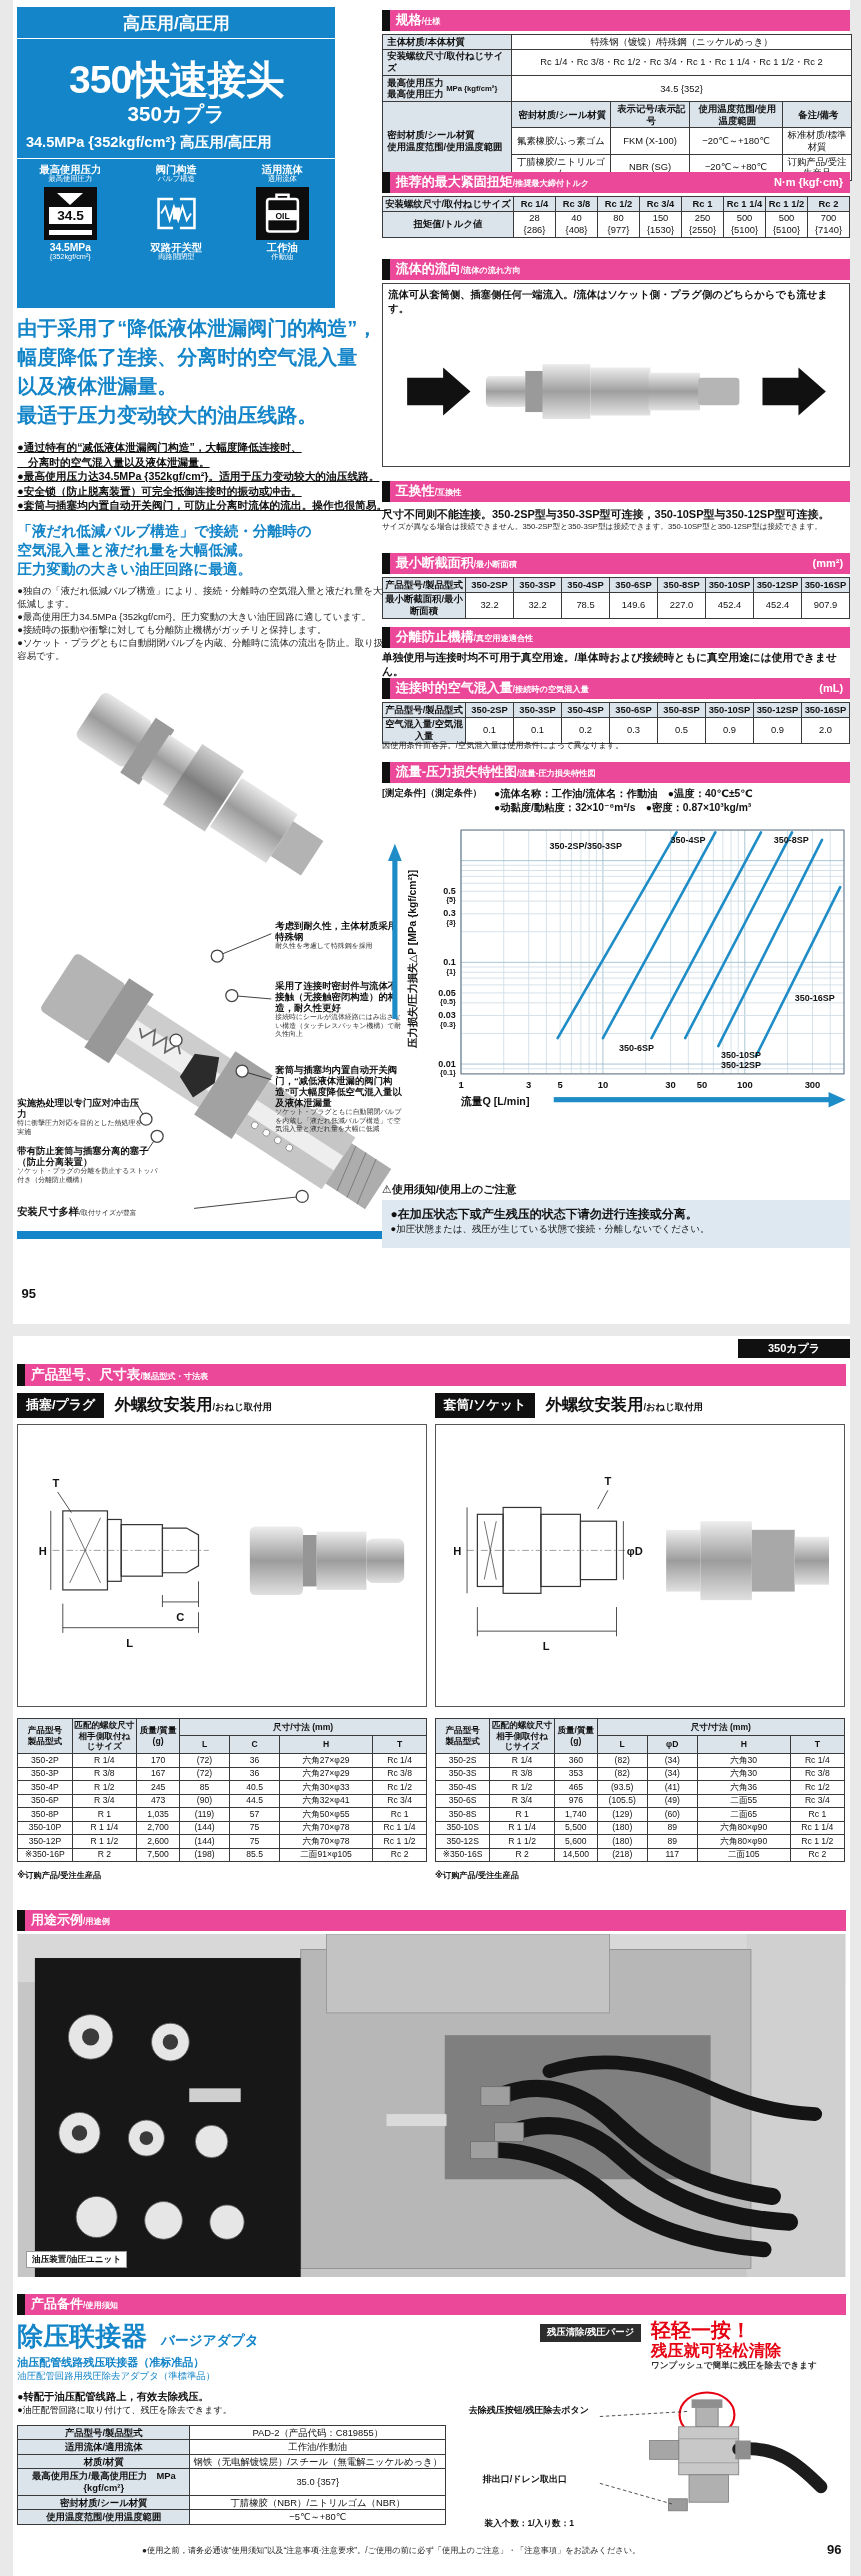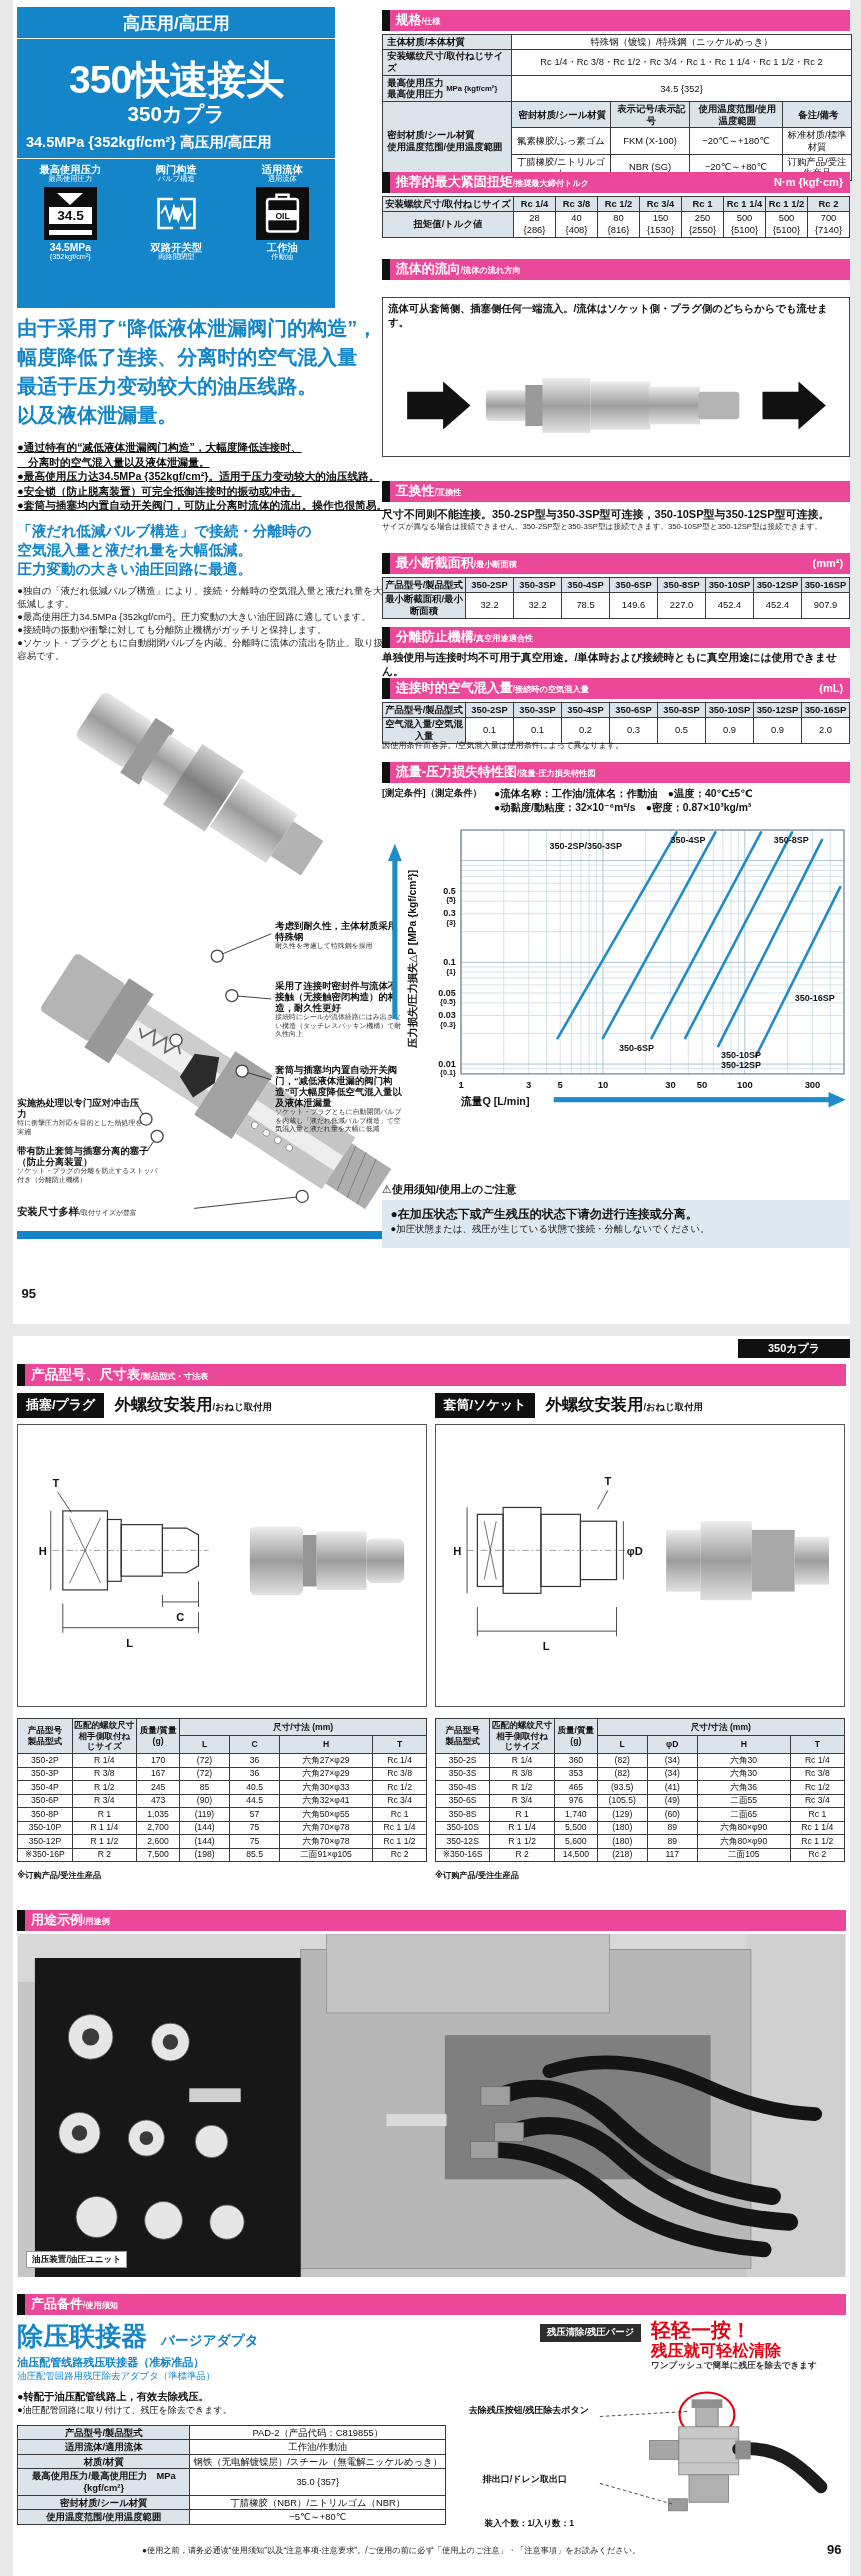--- a/index.html
+++ b/index.html
@@ -125,22 +125,22 @@
             </div>
             <div class="icon-c">工作油</div>
             <div class="icon-c2">作動油</div>
           </div>
         </div>
       </div>
 
       <div class="abs headline" style="left:0;top:314px;width:386px;">
         <div>由于采用了“降低液体泄漏阀门的构造”，</div>
         <div>幅度降低了连接、分离时的空气混入量</div>
+        <div>以及液体泄漏量。</div>
         <div>最适于压力变动较大的油压线路。</div>
-        <div>以及液体泄漏量。</div>
       </div>
 
       <div class="abs cbullets" style="left:0;top:440px;width:388px;">
         <div class="pre">●通过特有的“减低液体泄漏阀门构造”，大幅度降低连接时、
 　分离时的空气混入量以及液体泄漏量。</div>
         <div>●最高使用压力达34.5MPa {352kgf/cm²}。适用于压力变动较大的油压线路。</div>
         <div>●安全锁（防止脱离装置）可完全抵御连接时的振动或冲击。</div>
         <div>●套筒与插塞均内置自动开关阀门，可防止分离时流体的流出。操作也很简易。</div>
       </div>
 
@@ -329,39 +329,39 @@
               <td>Rc 1 1/2</td>
               <td>Rc 2</td>
             </tr>
             <tr>
               <td>扭矩值/トルク値</td>
               <td>28
 {286}</td>
               <td>40
 {408}</td>
               <td>80
-{816}</td>
+{977}</td>
               <td>150
 {1530}</td>
               <td>250
 {2550}</td>
               <td>500
 {5100}</td>
               <td>500
 {5100}</td>
               <td>700
 {7140}</td>
             </tr>
           </tbody>
       </table>
 
       <div class="bar" style="left:0;top:259px;width: 468px;">
         <span>流体的流向</span><span class="jp">/流体の流れ方向</span>
       </div>
-      <div class="flowbox" style="left:0;top:283px;width:468px;height:160px;margin-top:14px;">
+      <div class="flowbox" style="left:0;top:283px;width:468px;height:184px;">
         <div class="flowtext">流体可从套筒侧、插塞侧任何一端流入。/流体はソケット側・プラグ側のどちらからでも流せます。</div>
         <svg width="451" height="137" viewBox="0 0 525 160" style="display:block;margin:5.2px auto 0;">
           <defs>
             <linearGradient id="fg1" x1="0" y1="0" x2="0" y2="1">
               <stop offset="0" stop-color="#ececec"></stop>
                 <stop offset="0.5" stop-color="#9f9f9f"></stop>
                 <stop offset="1" stop-color="#e2e2e2"></stop>
             </linearGradient>
           </defs>
           <polygon points="18,64 60,64 60,52 92,80 60,108 60,96 18,96" fill="#111"></polygon>

